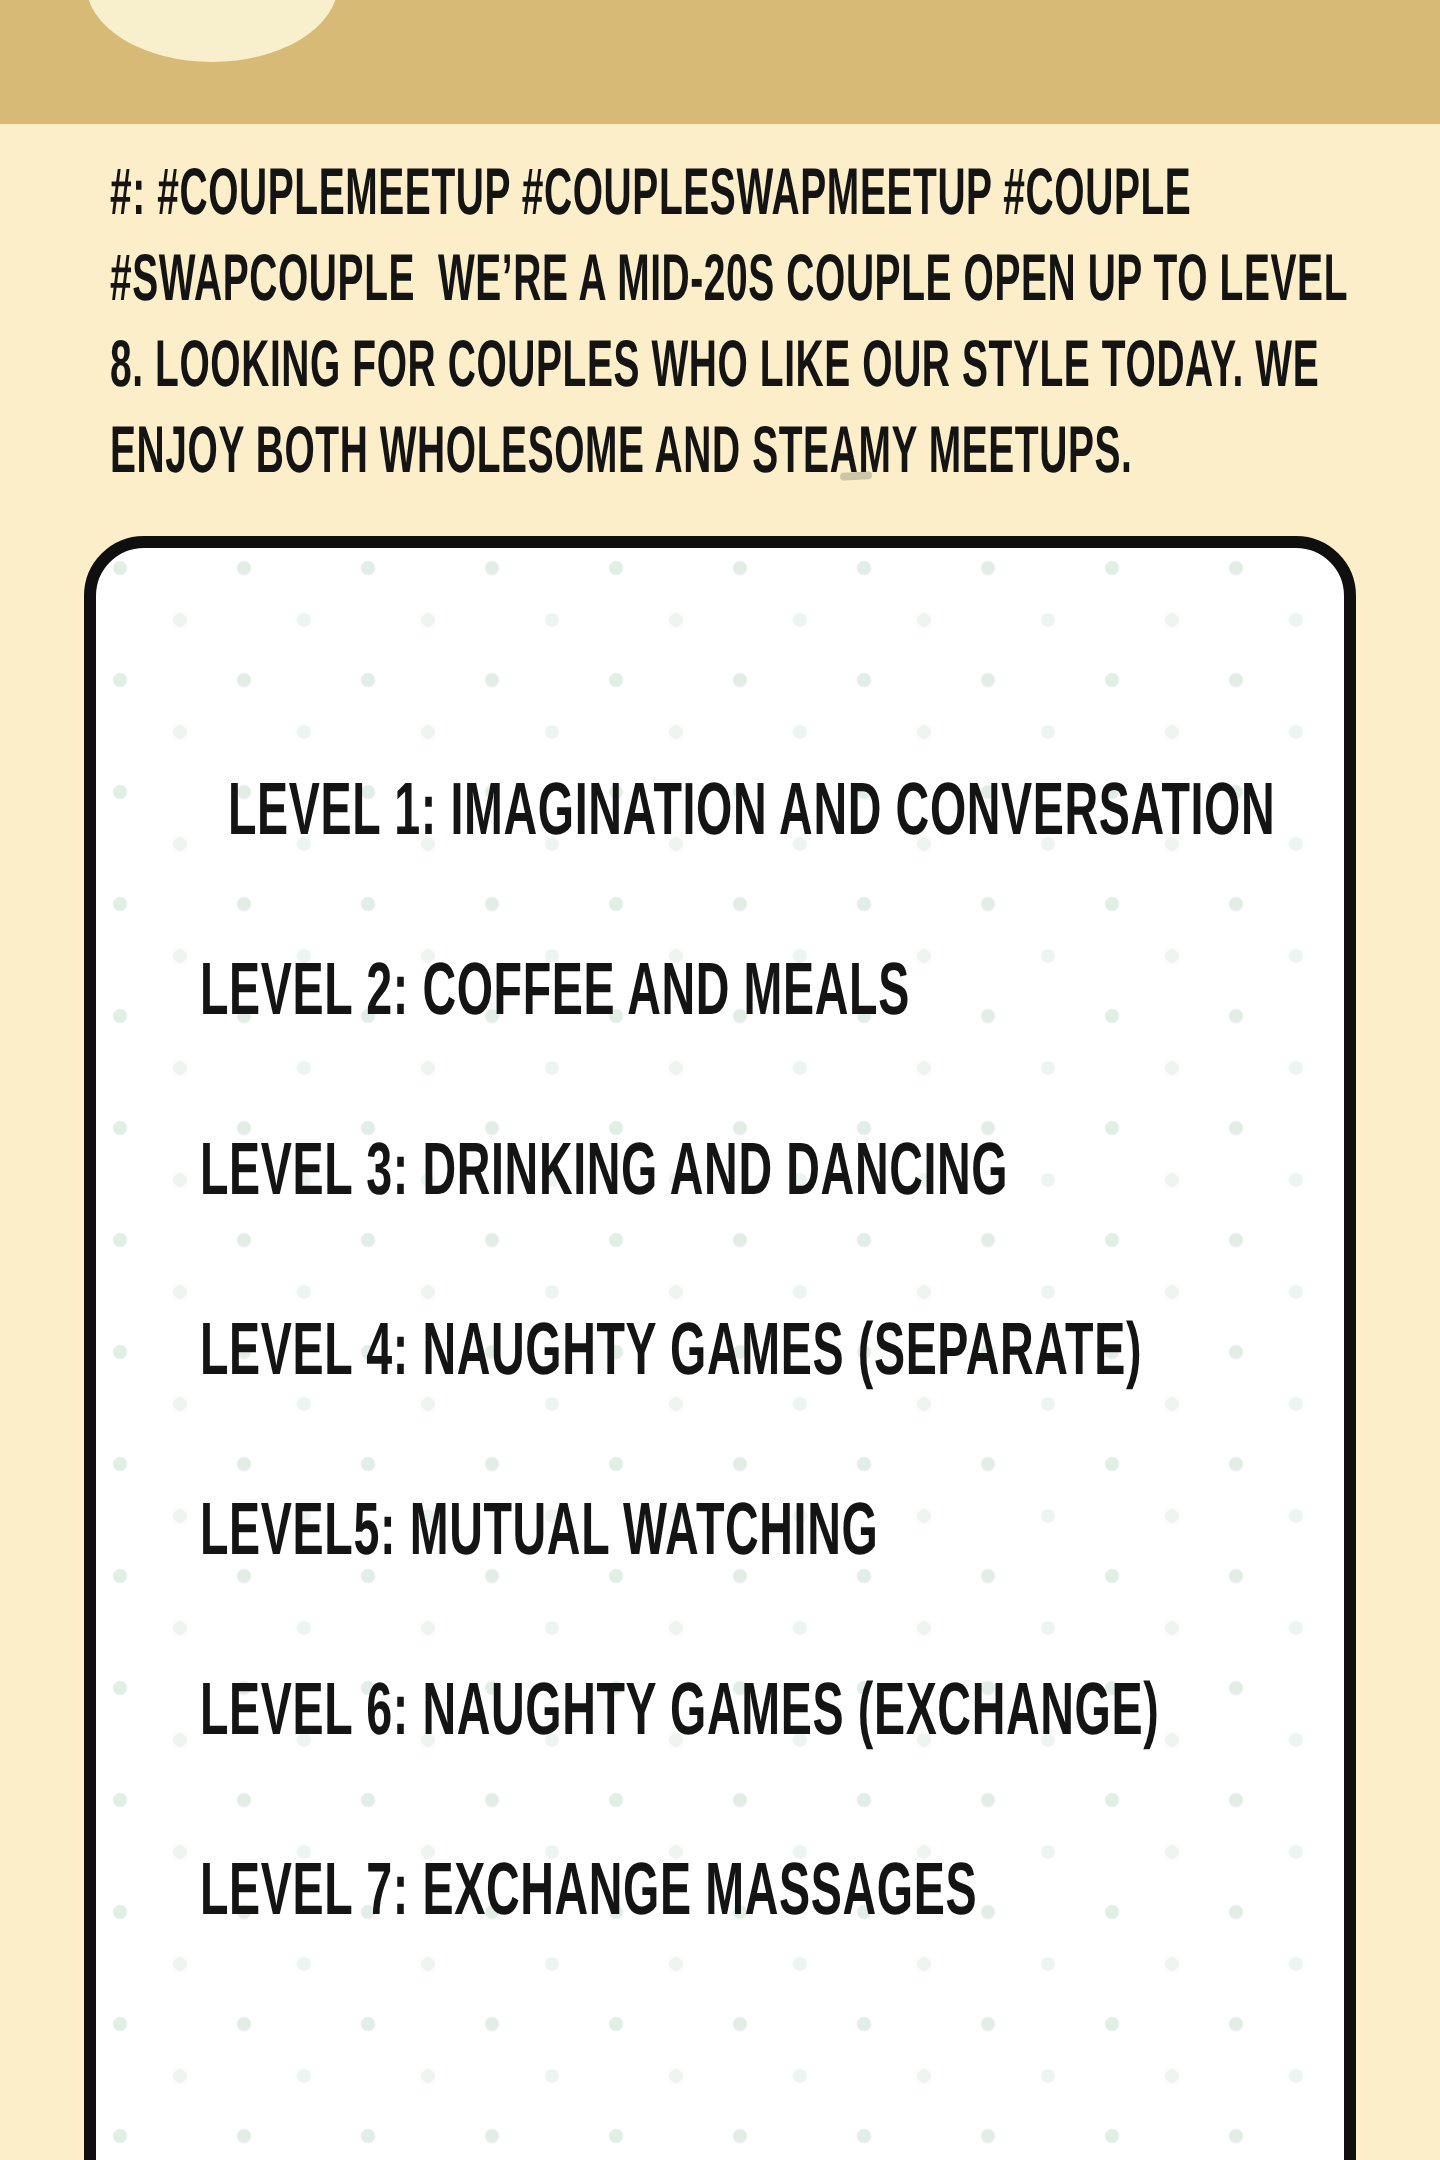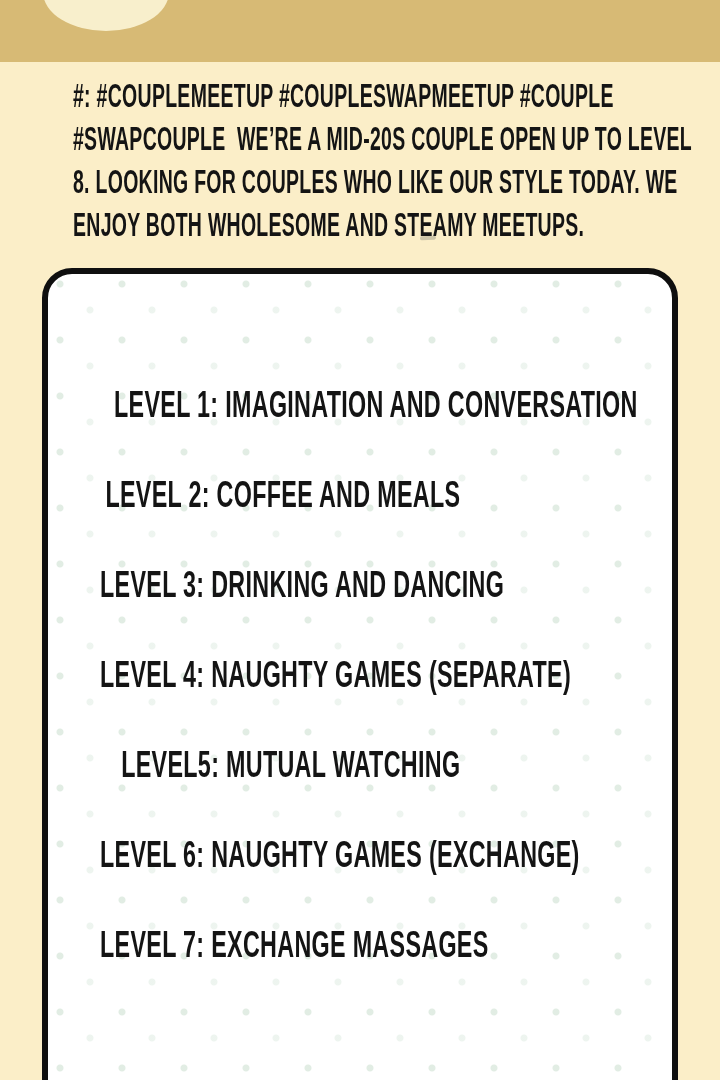--- a/index.html
+++ b/index.html
@@ -21,21 +21,21 @@
   .ellipse {
     position: absolute;
     left: 43px; top: -47px;
     width: 126px; height: 78px;
     border-radius: 50%;
     background: #f8efcc;
   }
 
   .intro {
     position: absolute;
-    left: 73px; top: 74px;
+    left: 55px; top: 74px;
     width: 640px;
     color: #141414;
     text-align: right;
   }
   .intro-line {
     font-weight: bold;
     font-size: 33px;
     line-height: 43px;
     white-space: pre;
     letter-spacing: 0.5px;
@@ -62,21 +62,20 @@
     background-color: #ffffff;
     background-image:
       radial-gradient(circle at 12px 10px, rgba(190, 215, 195, 0.45) 3px, transparent 4px),
       radial-gradient(circle at 42px 36px, rgba(205, 225, 210, 0.35) 3px, transparent 4px);
     background-size: 62px 56px;
   }
 
   .levels-list {
     padding: 112px 0 0 52px;
     color: #141414;
-    text-align: right;
   }
   .level-line {
     font-weight: bold;
     font-size: 37px;
     line-height: 1;
     white-space: pre;
     letter-spacing: 0.5px;
     margin-bottom: 53px;
     transform: scaleX(0.63);
     transform-origin: 0 50%;

